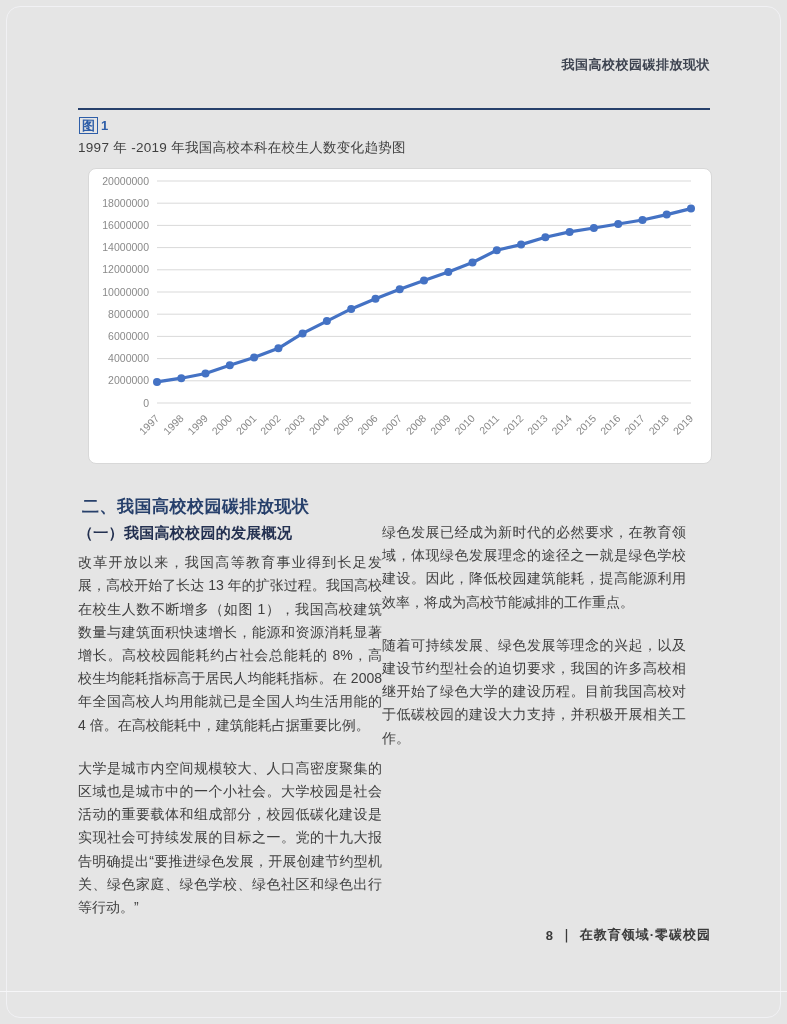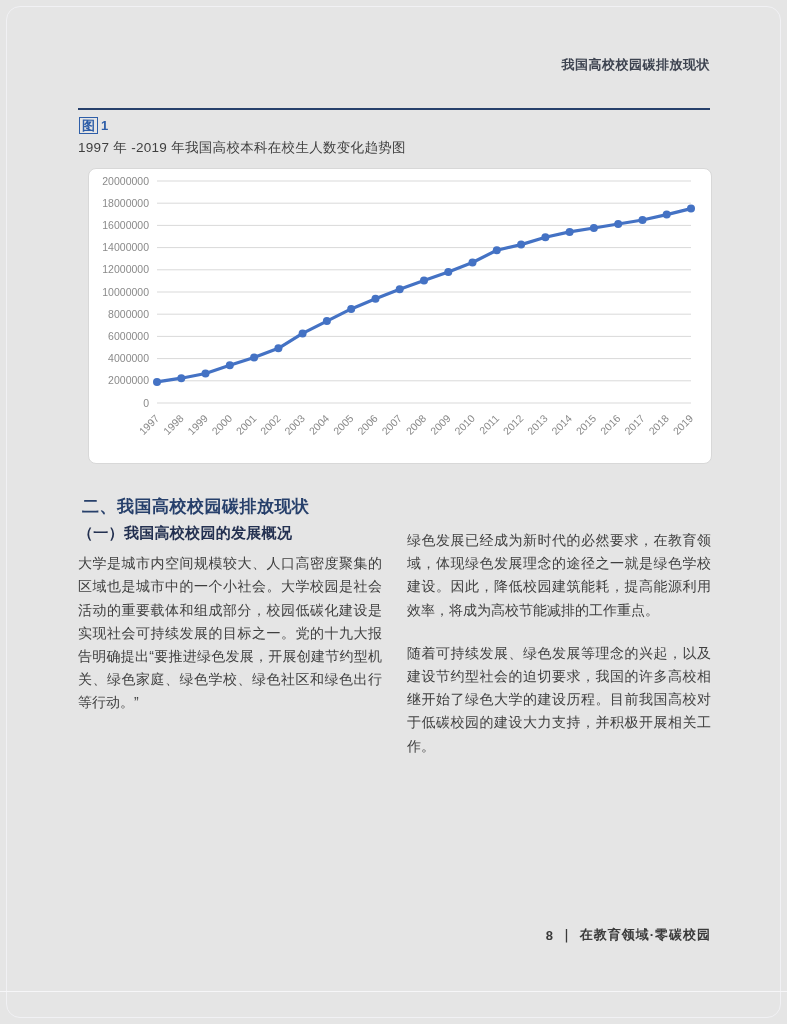--- a/index.html
+++ b/index.html
@@ -17,24 +17,24 @@
   .fig-box{display:inline-block;border:1.5px solid #2e5ea8;padding:0 2px;line-height:15px;}
   .figure-caption{position:absolute;top:139px;left:78px;font-size:13.5px;color:#3f3f3f;letter-spacing:.3px;}
 
   .chart-box{position:absolute;top:168px;left:88px;width:622px;height:294px;background:#fff;
              border:1px solid #d8d8d8;border-radius:8px;}
   .chart-box svg{display:block;width:620px;height:292px;}
   .chart-box text{font-family:"Liberation Sans","DejaVu Sans",sans-serif;}
 
   .section-heading{position:absolute;top:491px;left:78px;margin:4px;font-size:17px;font-weight:700;
                    color:#27406b;letter-spacing:.5px;}
-  .columns{position:absolute;top:521px;left:78px;width:633px;display:flex;gap:25px;}
+  .columns{position:absolute;top:521px;left:78px;width:633px;display:flex;}
   .col{width:304px;font-size:14px;line-height:23.2px;text-align:justify;color:#3f3f3f;}
   .subsection-heading{margin:0 0 7px 0;font-size:15px;font-weight:700;color:#233050;letter-spacing:.3px;}
-  .col p{margin:8px 0 20px 0;}
+  .col p{margin:0 0 20px 0;}
 
   .page-footer{position:absolute;top:926px;right:76px;font-size:13px;color:#3a3a3a;
                font-weight:600;letter-spacing:1px;display:flex;gap:6px;align-items:center;}
 </style>
 </head>
 <body>
 
 <div class="page">
   <div class="page-frame"></div>
   <div class="page-frame-inner"></div>
@@ -120,20 +120,21 @@
         <text x="580.7272727272727" y="250" text-anchor="end" font-size="10.5" fill="#8a8a8a" transform="rotate(-45 580.7272727272727 250)">2018</text>
         <text x="605" y="250" text-anchor="end" font-size="10.5" fill="#8a8a8a" transform="rotate(-45 605 250)">2019</text>
       </svg>
   </div>
 
   <h2 class="section-heading">二、我国高校校园碳排放现状</h2>
 
   <div class="columns">
     <div class="col">
       <h3 class="subsection-heading">（一）我国高校校园的发展概况</h3>
+      <p>改革开放以来，我国高等教育事业得到长足发展，高校开始了长达 13 年的扩张过程。我国高校在校生人数不断增多（如图 1），我国高校建筑数量与建筑面积快速增长，能源和资源消耗显著增长。高校校园能耗约占社会总能耗的 8%，高校生均能耗指标高于居民人均能耗指标。在 2008 年全国高校人均用能就已是全国人均生活用能的 4 倍。在高校能耗中，建筑能耗占据重要比例。</p>
       <p>大学是城市内空间规模较大、人口高密度聚集的区域也是城市中的一个小社会。大学校园是社会活动的重要载体和组成部分，校园低碳化建设是实现社会可持续发展的目标之一。党的十九大报告明确提出“要推进绿色发展，开展创建节约型机关、绿色家庭、绿色学校、绿色社区和绿色出行等行动。”</p>
     </div>
     <div class="col">
       <p>绿色发展已经成为新时代的必然要求，在教育领域，体现绿色发展理念的途径之一就是绿色学校建设。因此，降低校园建筑能耗，提高能源利用效率，将成为高校节能减排的工作重点。</p>
       <p>随着可持续发展、绿色发展等理念的兴起，以及建设节约型社会的迫切要求，我国的许多高校相继开始了绿色大学的建设历程。目前我国高校对于低碳校园的建设大力支持，并积极开展相关工作。</p>
     </div>
   </div>
 
   <div class="page-footer">
     <span>8</span>

